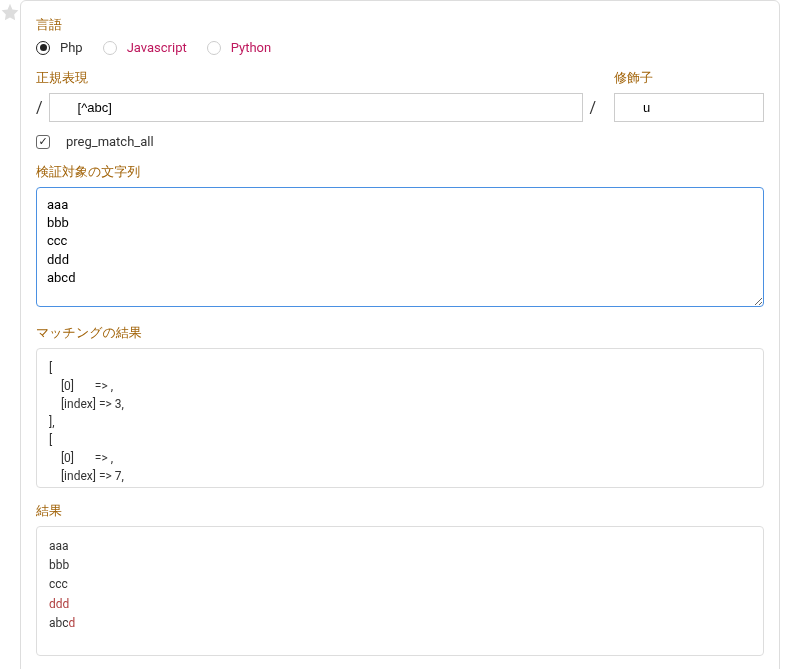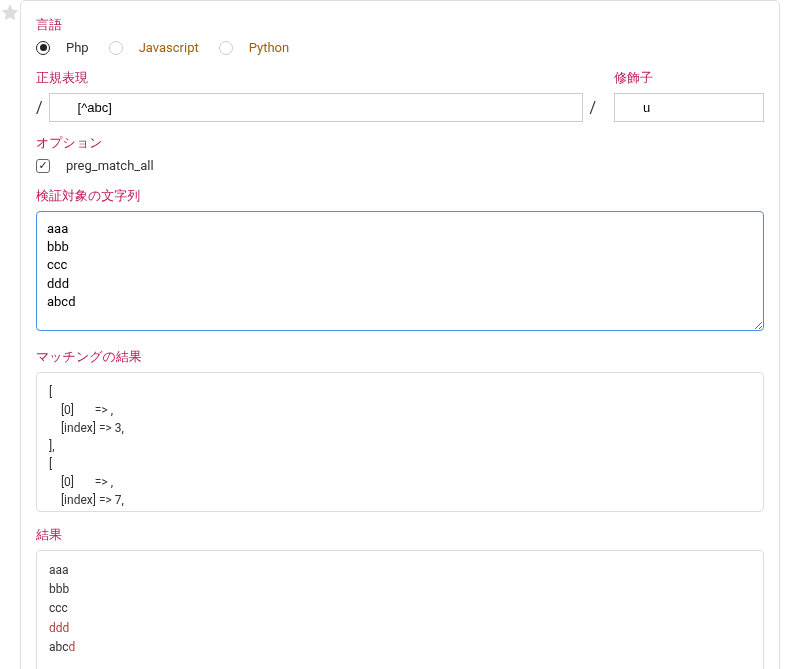--- a/index.html
+++ b/index.html
@@ -24,33 +24,33 @@
     }
     .container {
       border: 1px solid #ddd;
       border-radius: 6px;
       margin: 0 20px 20px 20px;
       padding: 15px;
       position: relative;
     }
     .section-label {
       font-size: 13px;
-      color: #be185d;
+      color: #a16207;
       margin-bottom: 6px;
     }
     .radio-group {
       display: flex;
       align-items: center;
       gap: 20px;
       margin-bottom: 12px;
     }
     .radio-item {
       display: flex;
       align-items: center;
-      gap: 16px;
+      gap: 10px;
       cursor: pointer;
     }
     .radio-circle {
       width: 14px;
       height: 14px;
       border: 1.5px solid #999;
       border-radius: 50%;
       display: flex;
       align-items: center;
       justify-content: center;
@@ -63,21 +63,21 @@
       content: '';
       width: 7px;
       height: 7px;
       background: #222;
       border-radius: 50%;
     }
     .radio-label {
       font-size: 13px;
     }
     .radio-item.disabled .radio-label {
-      color: #a16207;
+      color: #be185d;
     }
     .radio-item.disabled .radio-circle {
       border-color: #ccc;
     }
     .row {
       display: flex;
       gap: 18px;
       margin-bottom: 12px;
     }
     .col-regex {
@@ -211,21 +211,20 @@
         <span class="slash">/</span>
       </div>
     </div>
     <div class="col-modifier">
       <div class="section-label">修飾子</div>
       <input type="text" value="u" style="">
     </div>
   </div>
 
   <div class="section">
-    <div class="section-label">オプション</div>
     <div class="checkbox-wrap">
       <span class="checkbox checked"></span>
       <span>preg_match_all</span>
     </div>
   </div>
 
   <div class="section">
     <div class="section-label">検証対象の文字列</div>
     <textarea style="">aaa
 bbb

